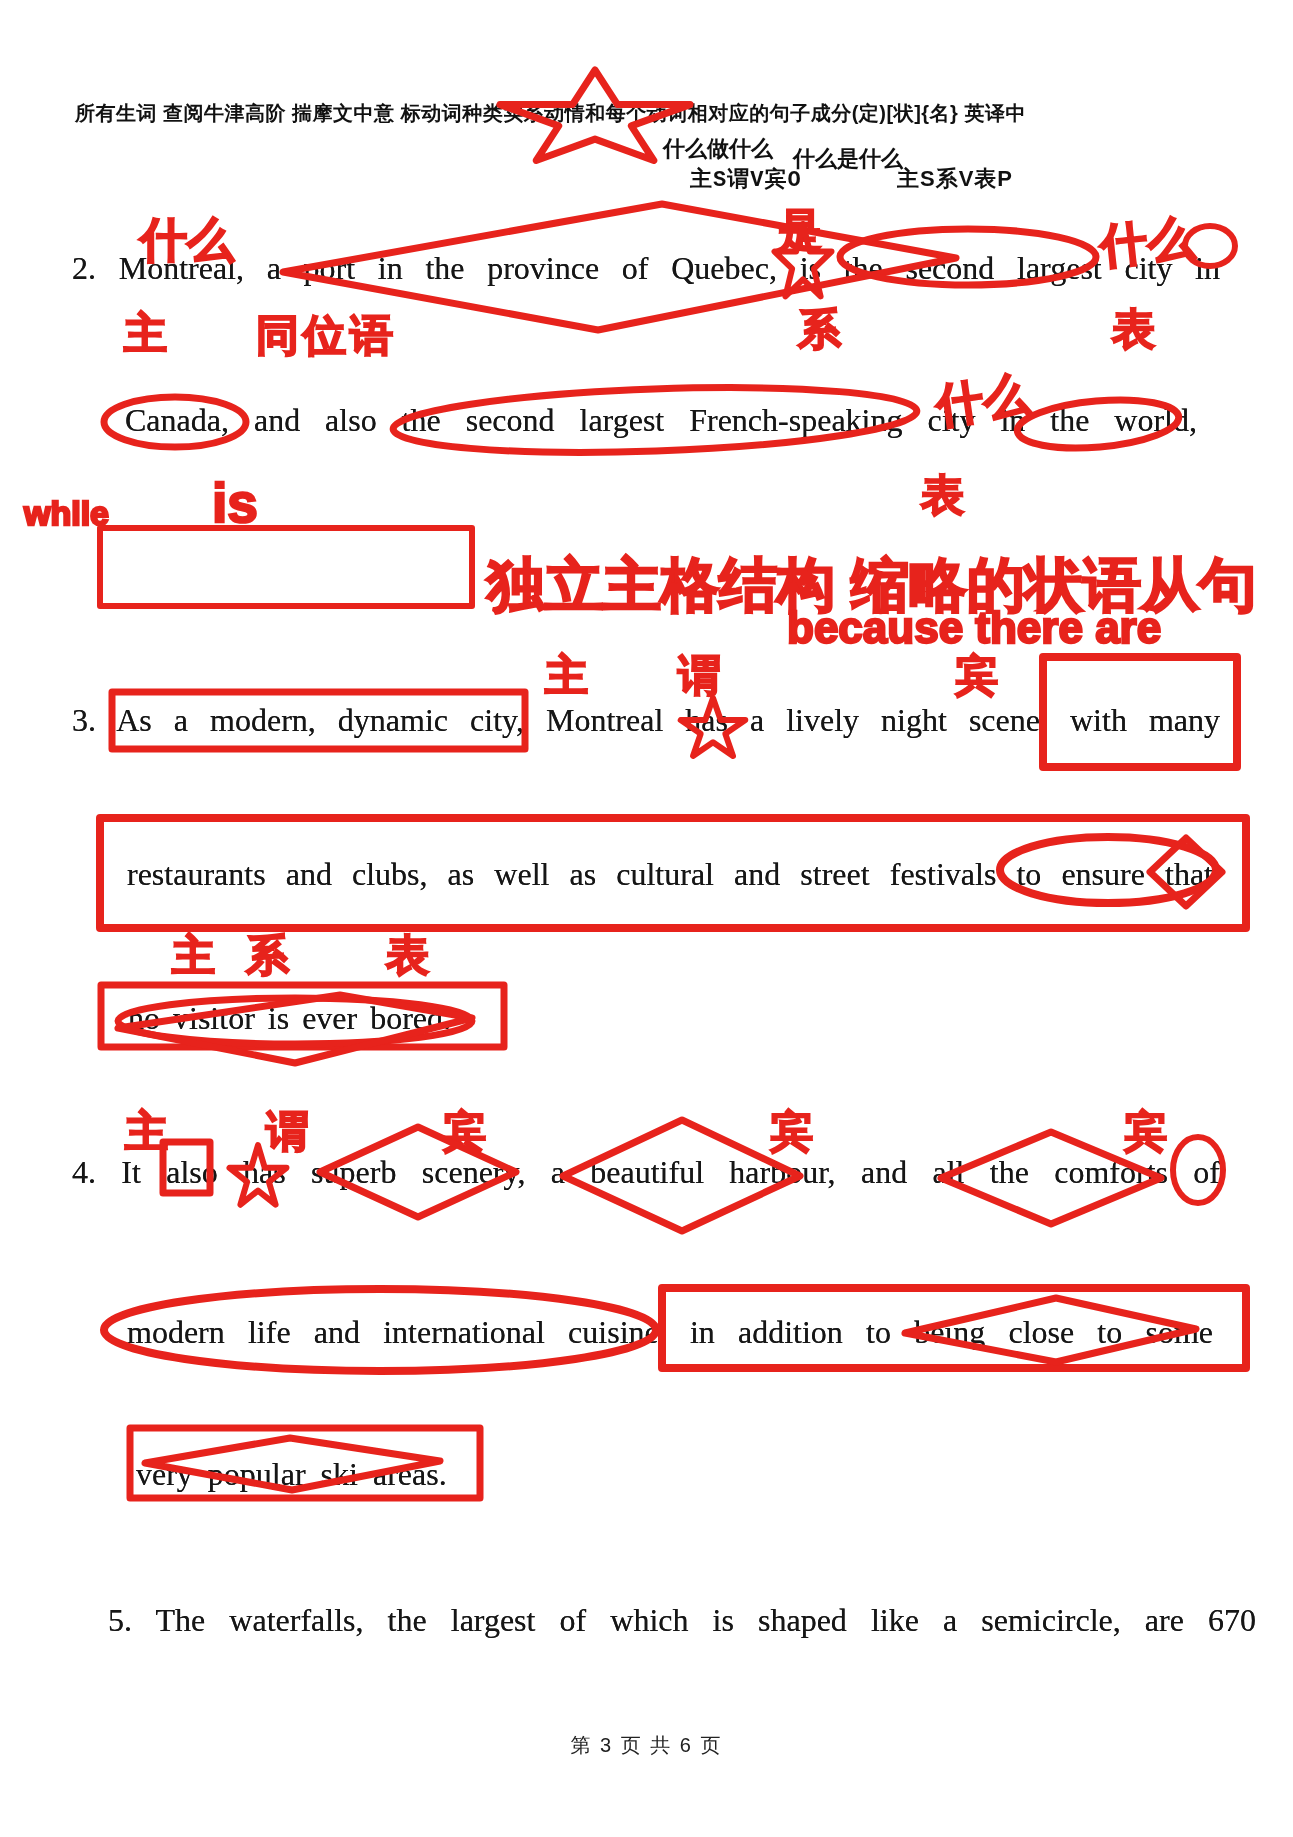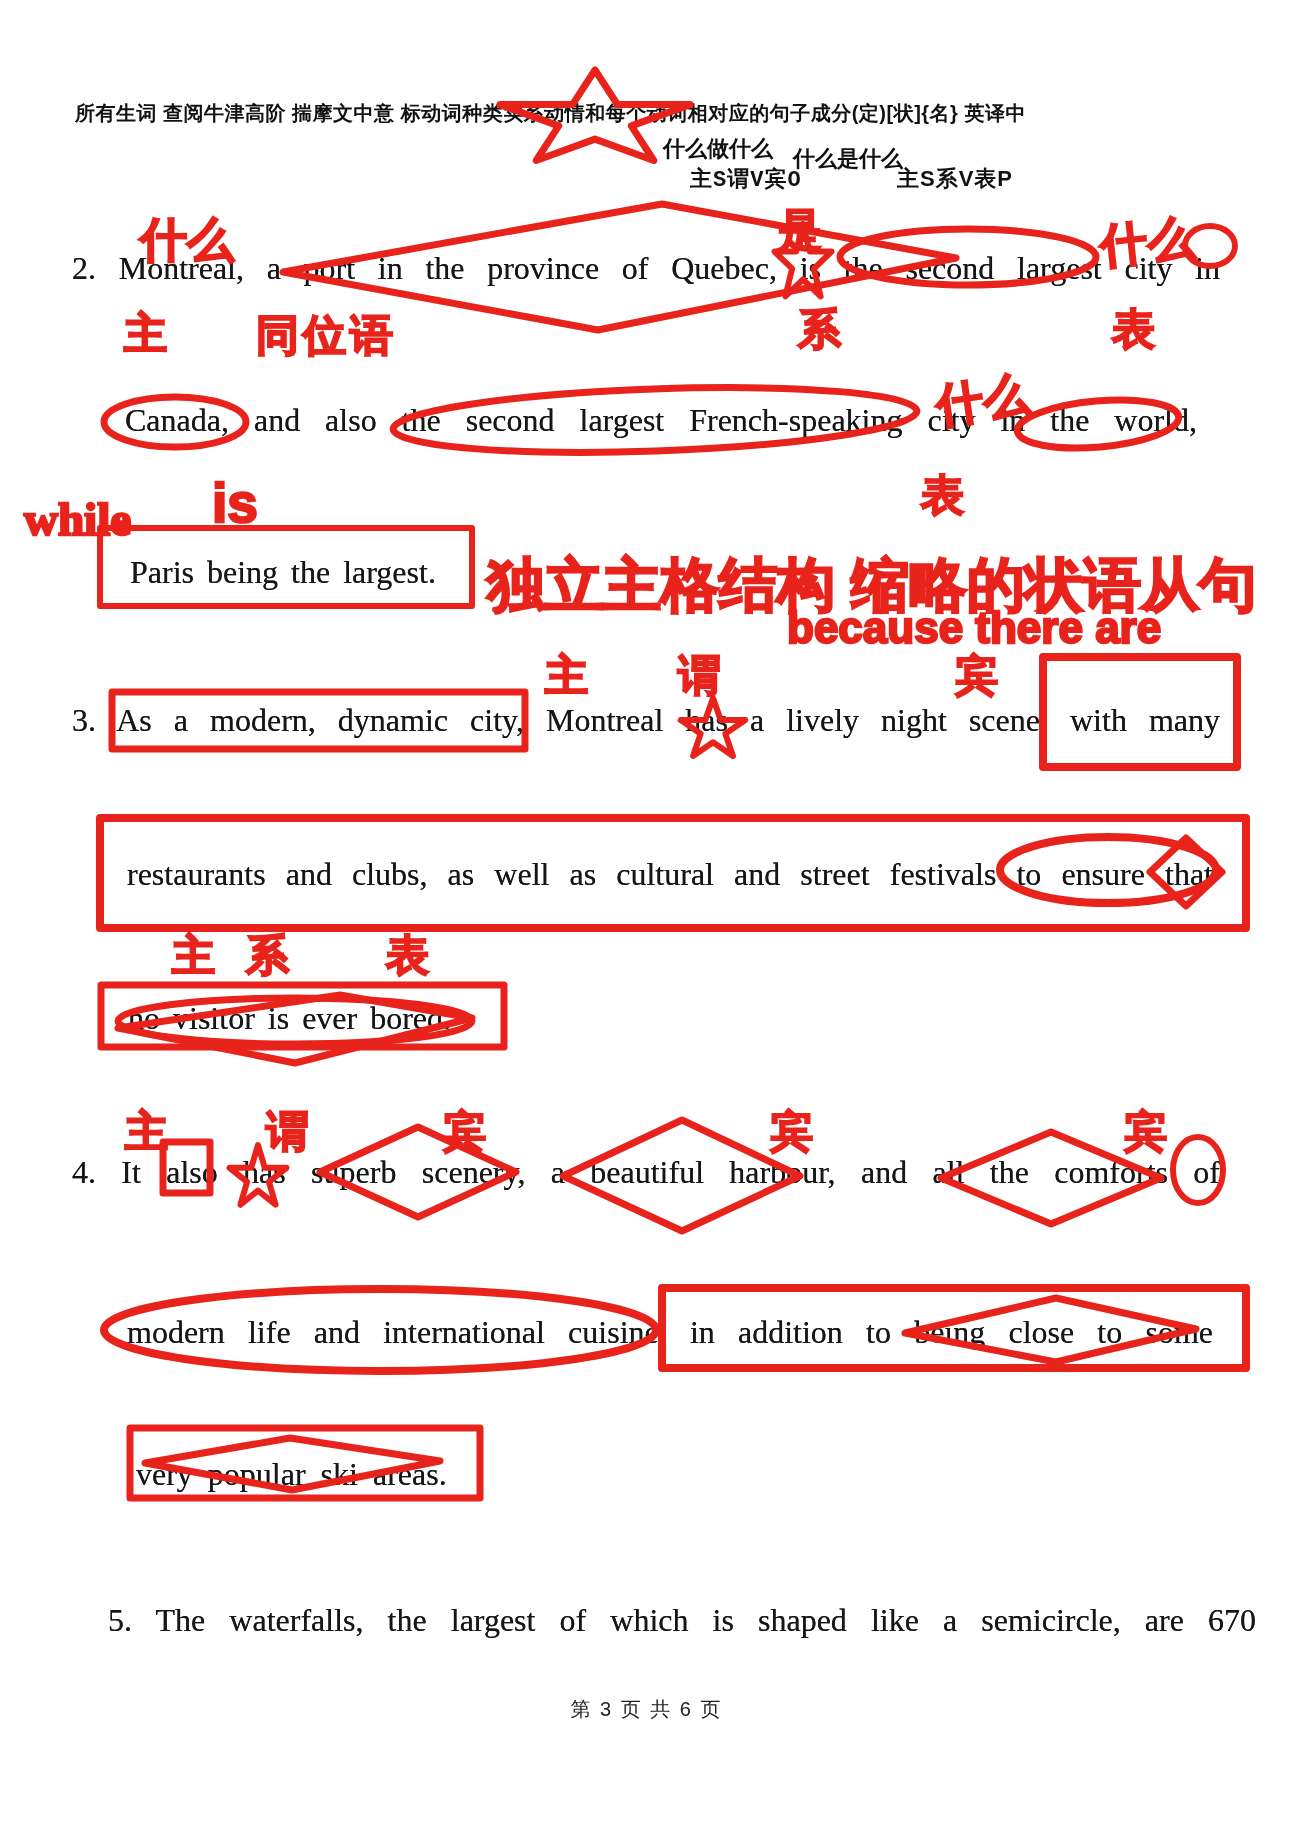--- a/index.html
+++ b/index.html
@@ -39,21 +39,21 @@
   .s2l2{left:125px;top:402px;width:1072px;}
   .s2l3{left:130px;top:554px;word-spacing:5px;}
   .s3l1{left:72px;top:702px;width:1148px;}
   .s3l2{left:127px;top:856px;width:1086px;}
   .s3l3{left:128px;top:1000px;word-spacing:5px;}
   .s4l1{left:72px;top:1154px;width:1148px;}
   .s4l2{left:127px;top:1314px;width:1086px;}
   .s4l3{left:136px;top:1456px;word-spacing:7px;}
   .s5l1{left:72px;top:1602px;width:1148px;margin-left:36px;}
   .footer{
-    position:absolute;left:0;top:1696px;width:1293px;
+    position:absolute;left:0;top:1732px;width:1293px;
     text-align:center;font-family:"Liberation Sans", sans-serif;
     font-size:20px;color:#222;letter-spacing:2px;
   }
   
   .red{
     position:absolute;
     color:#e7231c;
     font-family:"Liberation Sans", sans-serif;
     font-weight:bold;
     -webkit-text-stroke:2px #e7231c;
@@ -62,21 +62,21 @@
   }
   .a-shenme1{left:140px;top:216px;font-size:47px;}
   .a-shi    {left:778px;top:208px;font-size:44px;}
   .a-shenme2{left:1100px;top:218px;font-size:47px;transform:rotate(-6deg);}
   .a-zhu1   {left:124px;top:312px;font-size:43px;}
   .a-tongweiyu{left:256px;top:314px;font-size:43px;letter-spacing:4px;}
   .a-xi1    {left:798px;top:308px;font-size:43px;}
   .a-biao1  {left:1112px;top:308px;font-size:43px;}
   .a-shenme3{left:936px;top:376px;font-size:47px;transform:rotate(-8deg);}
   .a-biao2  {left:921px;top:474px;font-size:43px;}
-  .a-while  {left:24px;top:496px;font-size:47px;font-family:Liberation Serif, serif;-webkit-text-stroke:2.5px #e7231c;}
+  .a-while  {left:24px;top:496px;font-size:34px;-webkit-text-stroke:2.5px #e7231c;}
   .a-is     {left:212px;top:476px;font-size:55px;-webkit-text-stroke:2.5px #e7231c;}
   .a-duli   {left:487px;top:556px;font-size:58px;-webkit-text-stroke:2.4px #e7231c;}
   .a-because{left:787px;top:606px;font-size:44px;-webkit-text-stroke:2.4px #e7231c;}
   .a-zhu2   {left:545px;top:654px;font-size:43px;}
   .a-wei1   {left:678px;top:654px;font-size:43px;}
   .a-bin1   {left:955px;top:654px;font-size:43px;}
   .a-zhu3   {left:172px;top:934px;font-size:43px;}
   .a-xi2    {left:246px;top:934px;font-size:43px;}
   .a-biao3  {left:386px;top:934px;font-size:43px;}
   .a-zhu4   {left:125px;top:1110px;font-size:43px;}
@@ -92,21 +92,20 @@
 <div id="page">
 
   <div class="hdr hdr1">所有生词 查阅牛津高阶 揣摩文中意 标动词种类实系动情和每个动词相对应的句子成分(定)[状]{名} 英译中</div>
   <div class="hdr hdr2a">什么做什么</div>
   <div class="hdr hdr2b">什么是什么</div>
   <div class="hdr hdr3a">主S谓V宾O</div>
   <div class="hdr hdr3b">主S系V表P</div>
 
   <div class="en-line just s2l1">2. Montreal, a port in the province of Quebec, is the second largest city in</div>
   <div class="en-line just s2l2">Canada, and also the second largest French-speaking city in the world,</div>
-  <div class="en-line s2l3">Paris being the largest.</div>
 
   <div class="en-line just s3l1">3. As a modern, dynamic city, Montreal has a lively night scene, with many</div>
   <div class="en-line just s3l2">restaurants and clubs, as well as cultural and street festivals to ensure that</div>
   <div class="en-line s3l3">no visitor is ever bored.</div>
 
   <div class="en-line just s4l1">4. It also has superb scenery, a beautiful harbour, and all the comforts of</div>
   <div class="en-line just s4l2">modern life and international cuisine, in addition to being close to some</div>
   <div class="en-line s4l3">very popular ski areas.</div>
 
   <div class="en-line just s5l1">5. The waterfalls, the largest of which is shaped like a semicircle, are 670</div>

